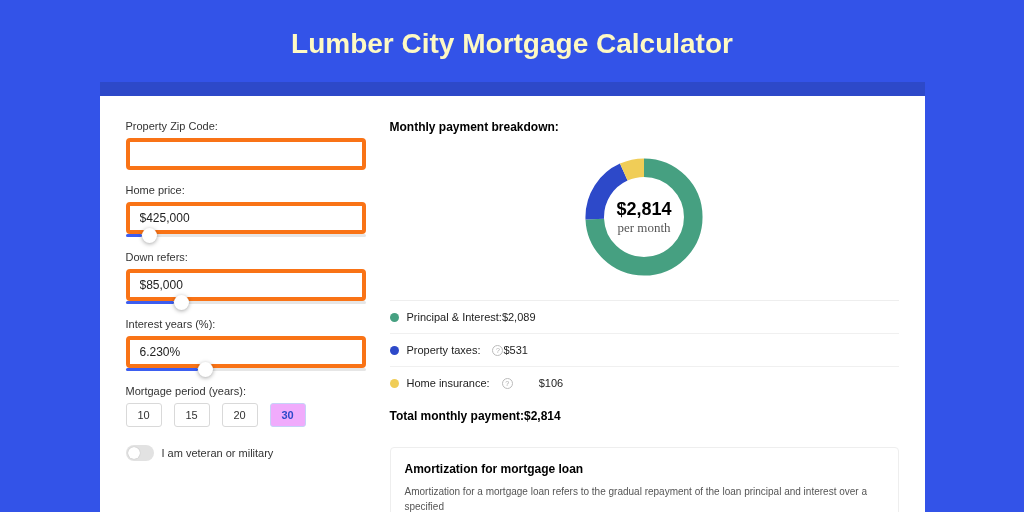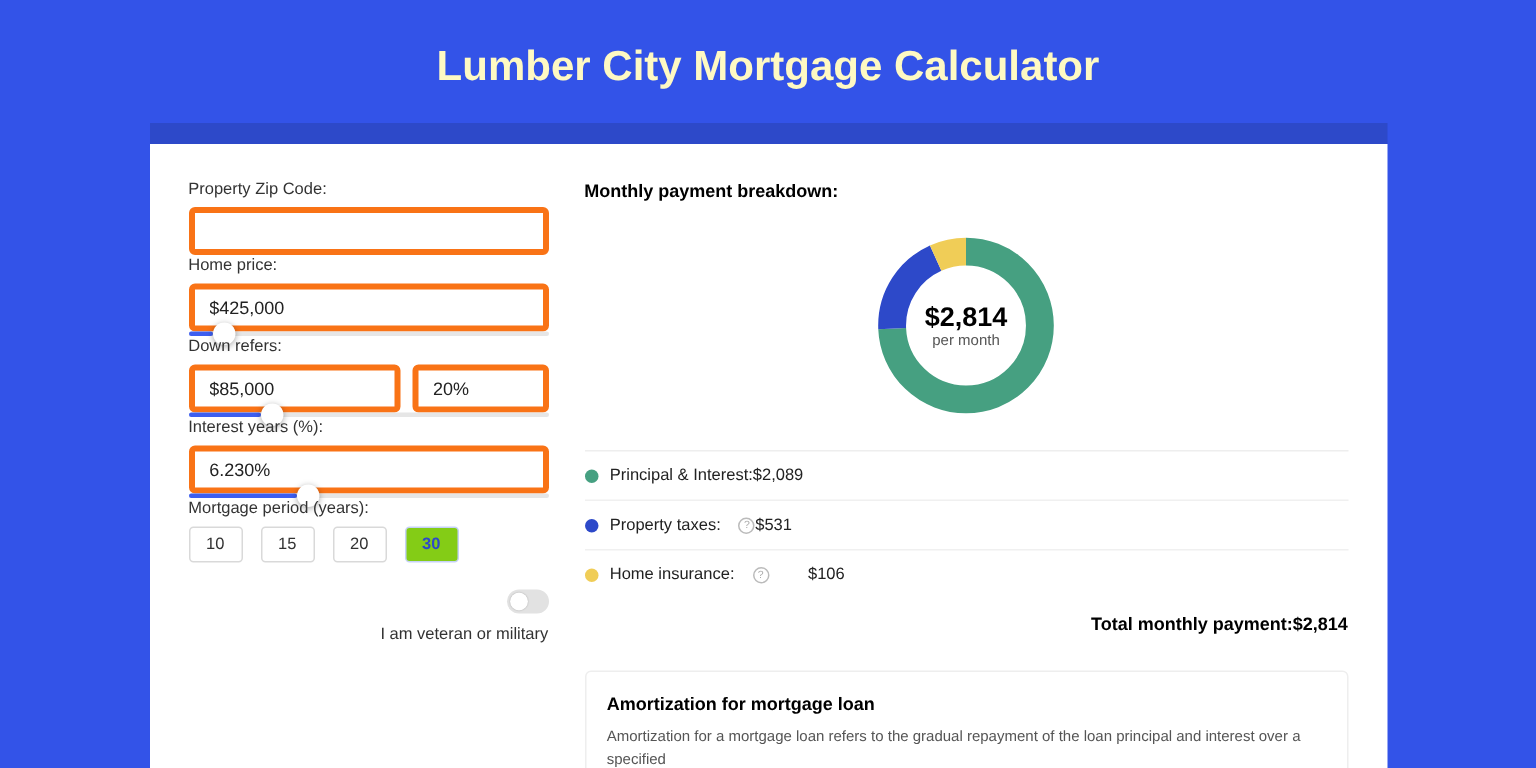--- a/index.html
+++ b/index.html
@@ -5,47 +5,47 @@
   * { box-sizing: border-box; margin: 0; padding: 0; }
   html, body { width: 1024px; height: 512px; overflow: hidden; font-family: -apple-system, BlinkMacSystemFont, "Segoe UI", Arial, sans-serif; }
   body { background: #3353e8; }
   .title { text-align: center; color: #fef9c3; font-size: 28px; font-weight: 700; padding: 28px 0 22px 0; }
   .shadowbar { background: #2d49c9; width: 825px; height: 14px; margin: 0 auto; }
   .card { background: #fff; width: 825px; margin: 0 auto; min-height: 600px; display: flex; padding: 24px 26px; gap: 24px; }
   .left { width: 240px; flex: none; }
   .right { flex: 1; }
   .lbl { font-size: 11px; color: #333; margin-bottom: 6px; }
   .field { width: 100%; border: 4px solid #f97316; border-radius: 4px; height: 32px; padding: 0 10px; font-size: 12px; color: #222; background: #fff; }
-  .group { margin-bottom: 1px; position: relative; }
+  .group { margin-bottom: 14px; position: relative; }
   .slider-track { height: 3px; background: #e6e6e6; position: relative; margin-top: 0; border-radius: 2px; }
   .slider-fill { height: 3px; background: #3d5ef0; border-radius: 2px; }
   .slider-thumb { position: absolute; top: -6px; width: 15px; height: 15px; background: #fff; border-radius: 50%; box-shadow: 0 1px 4px rgba(0,0,0,0.35); cursor: pointer; }
   .row2 { display: flex; gap: 8px; }
   .row2 .field:first-child { flex: 1.8; }
   .row2 .field:last-child { flex: 1; }
   .periods { display: flex; gap: 12px; }
   .period-btn { width: 36px; height: 24px; border: 1px solid #d9d9d9; background: #fff; border-radius: 3px; font-size: 11px; color: #333; cursor: pointer; display: flex; align-items: center; justify-content: center; }
-  .period-btn.active { background: #84cc16; color: #2d49c9; font-weight: 700; border-color: #c6d2f7; }
-  .toggle-row { display: flex; align-items: flex-end; gap: 8px; margin-top: 18px; flex-direction: column; }
+  .period-btn.active { background: #f0abfc; color: #2d49c9; font-weight: 700; border-color: #c6d2f7; }
+  .toggle-row { display: flex; align-items: center; gap: 8px; margin-top: 18px; }
   .toggle { width: 28px; height: 16px; background: #e2e2e2; border-radius: 10px; position: relative; cursor: pointer; }
   .toggle-knob { width: 12px; height: 12px; background: #fff; border-radius: 50%; position: absolute; top: 2px; left: 2px; box-shadow: 0 0 1px rgba(0,0,0,0.3); }
   .section-title { font-size: 12px; font-weight: 700; color: #000; margin-bottom: 12px; }
   .donut-wrap { display: flex; justify-content: center; padding: 6px 0 18px 0; }
   .donut { position: relative; width: 130px; height: 130px; }
   .donut svg { width: 130px; height: 130px; transform: rotate(-90deg); }
   .donut-center { position: absolute; inset: 0; display: flex; flex-direction: column; align-items: center; justify-content: center; }
   .donut-center .big { font-size: 18px; font-weight: 700; color: #000; }
-  .donut-center .small { font-size: 10px; color: #555; }
+  .donut-center .small { font-size: 13px; color: #555; font-family: Liberation Serif, serif; }
   .legend { border-top: 1px solid #eee; }
   .legend-row { display: flex; align-items: center; justify-content: flex-start; padding: 10px 0; font-size: 11px; color: #222; border-bottom: 1px solid #f0f0f0; }
   .legend-row:last-child { border-bottom: none; gap: 26px; }
   .legend-left { display: flex; align-items: center; gap: 8px; }
   .dot { width: 9px; height: 9px; border-radius: 50%; }
   .info-ic { width: 11px; height: 11px; border: 1px solid #bbb; border-radius: 50%; display: inline-flex; align-items: center; justify-content: center; font-size: 7px; color: #aaa; margin-left: 4px; }
-  .total-row { display: flex; justify-content: flex-end; font-weight: 700; font-size: 12px; padding: 10px 0; }
+  .total-row { display: flex; justify-content: flex-start; font-weight: 700; font-size: 12px; padding: 10px 0; }
   .amort-card { border: 1px solid #eee; border-radius: 4px; padding: 14px; margin-top: 14px; }
   .amort-body { font-size: 10px; color: #555; line-height: 1.5; margin-top: 8px; }
 </style>
 </head>
 <body>
 
 <div class="title">Lumber City Mortgage Calculator</div>
 <div class="shadowbar"></div>
 
 <div class="card">
@@ -63,21 +63,20 @@
       <div class="slider-track">
         <div class="slider-fill" style="width:7%"></div>
         <div class="slider-thumb" style="left:7%"></div>
       </div>
     </div>
 
     <div class="group">
       <div class="lbl">Down refers:</div>
       <div class="row2">
         <input class="field" value="$85,000" style="">
-        <input class="field" value="20%" style="">
       </div>
       <div class="slider-track">
         <div class="slider-fill" style="width:20%"></div>
         <div class="slider-thumb" style="left:20%"></div>
       </div>
     </div>
 
     <div class="group">
       <div class="lbl">Interest years (%):</div>
       <input class="field" value="6.230%" style="">

